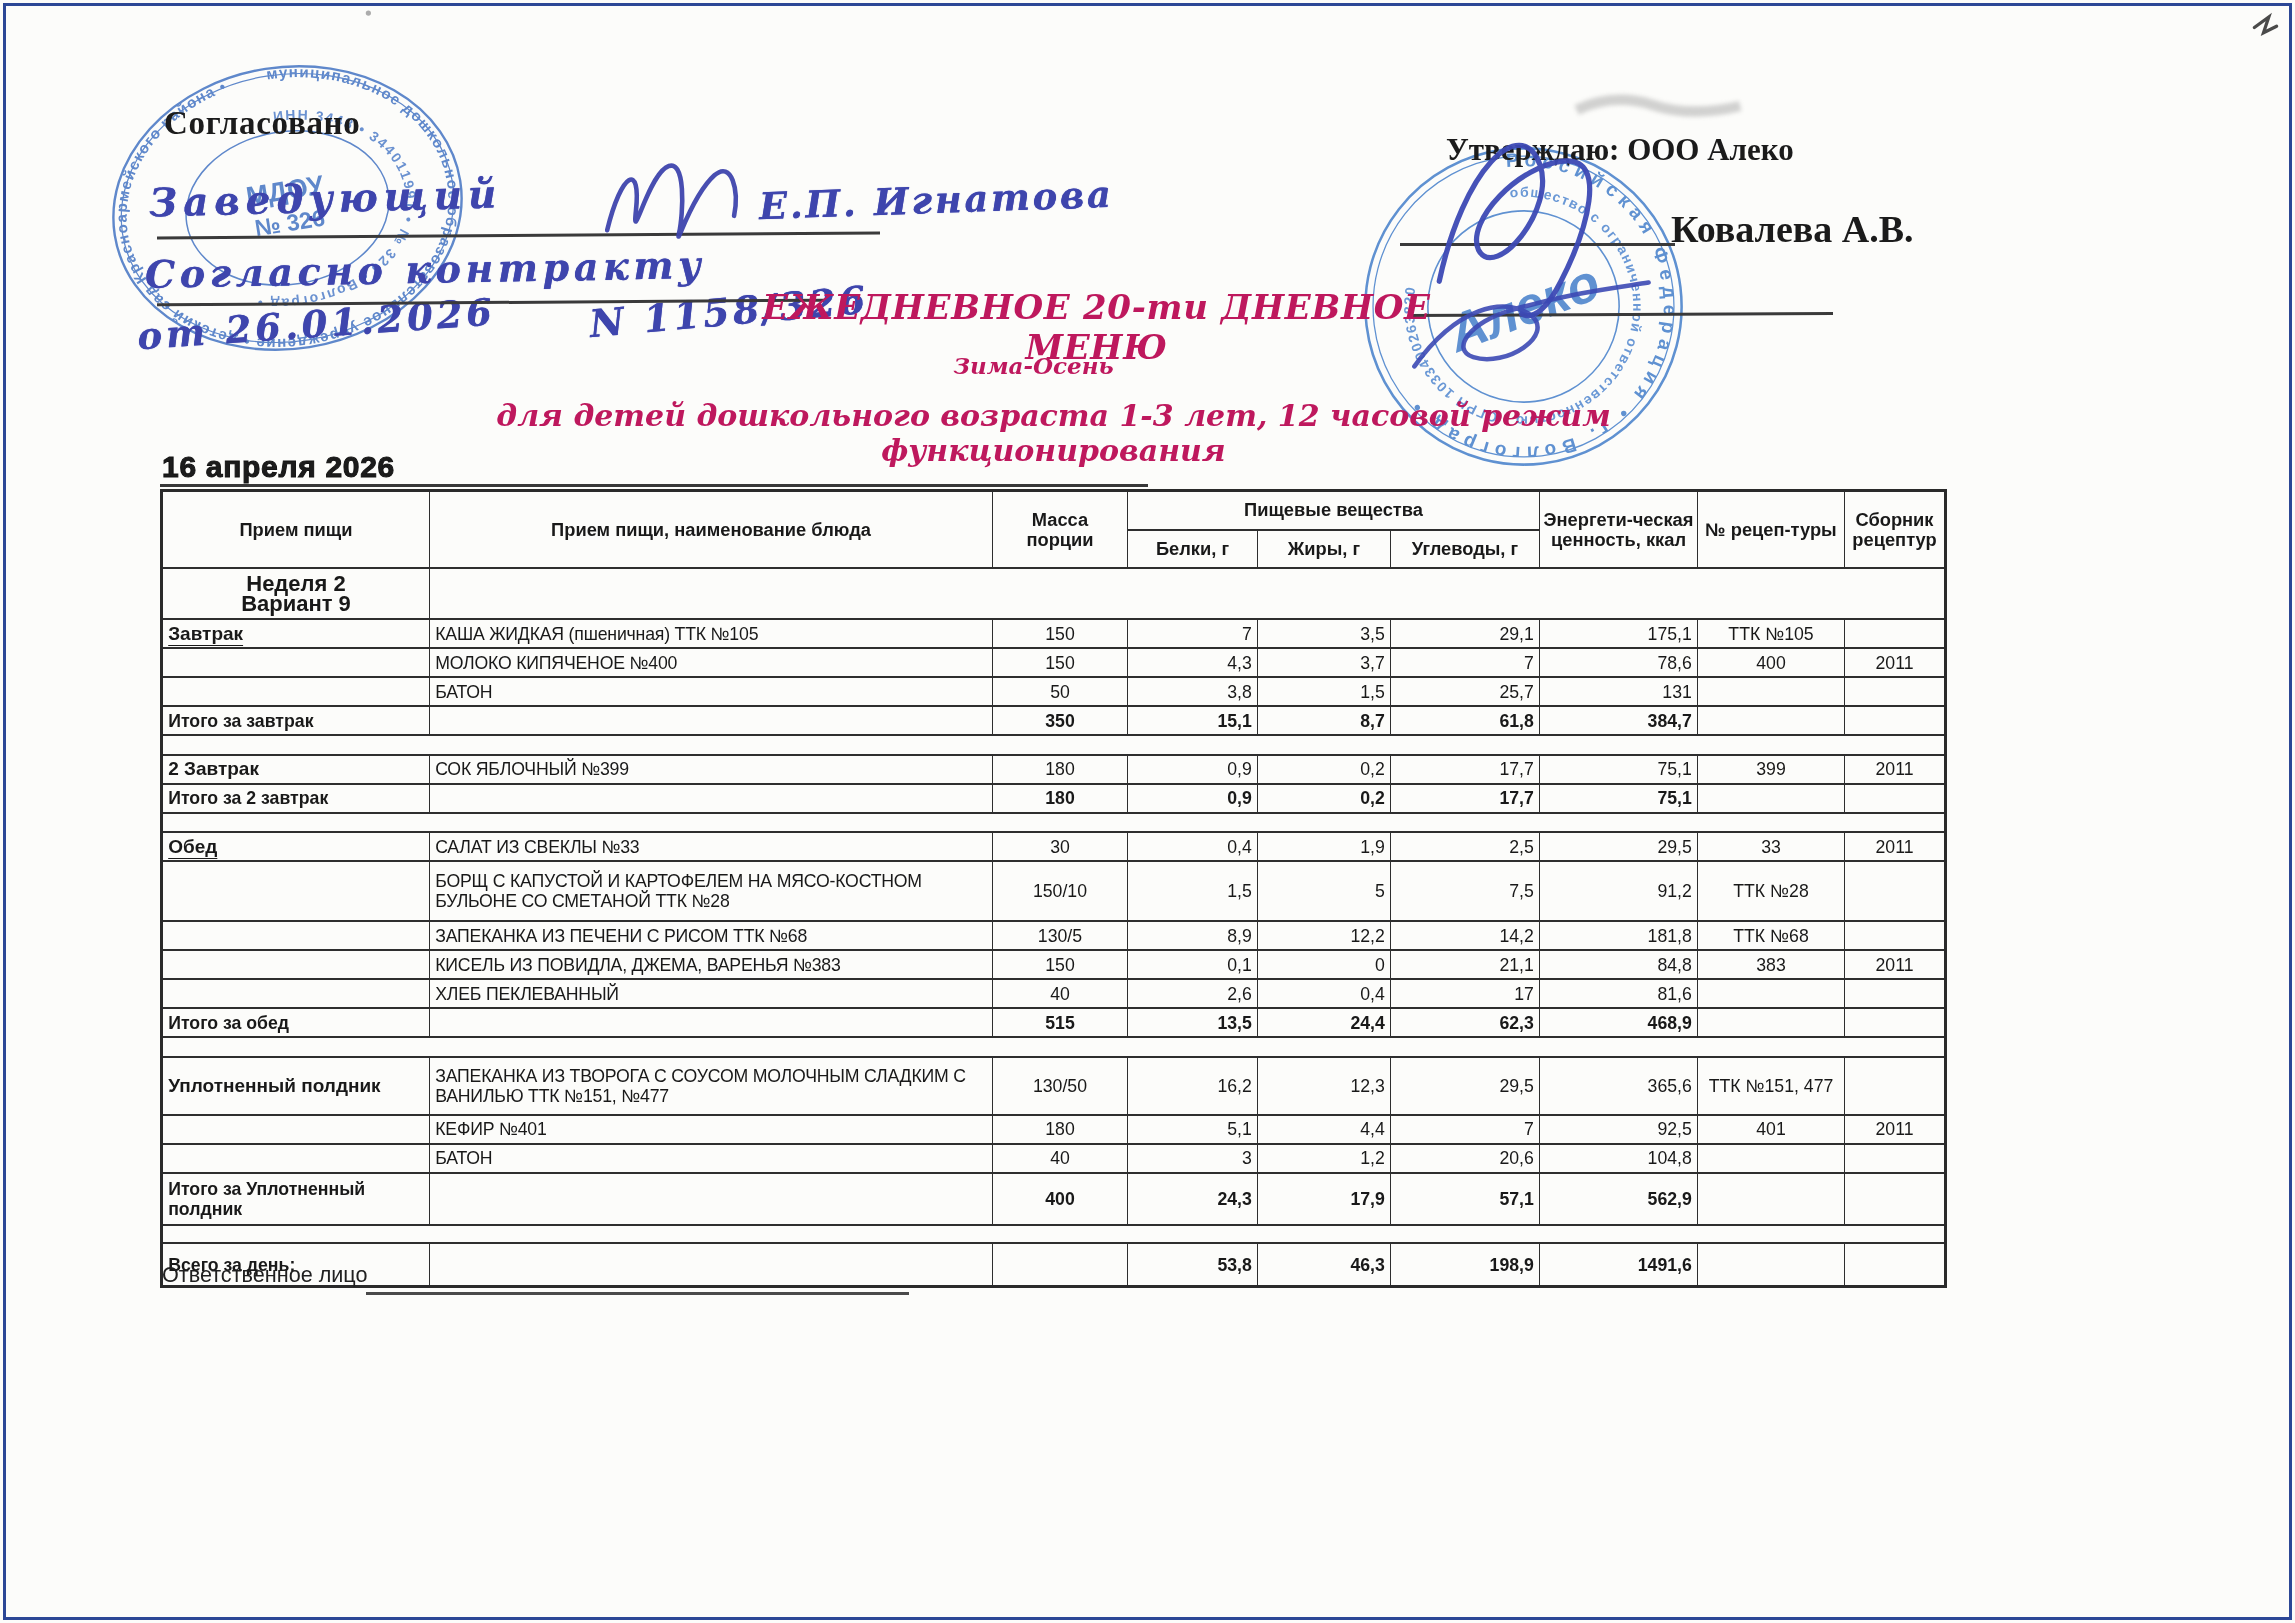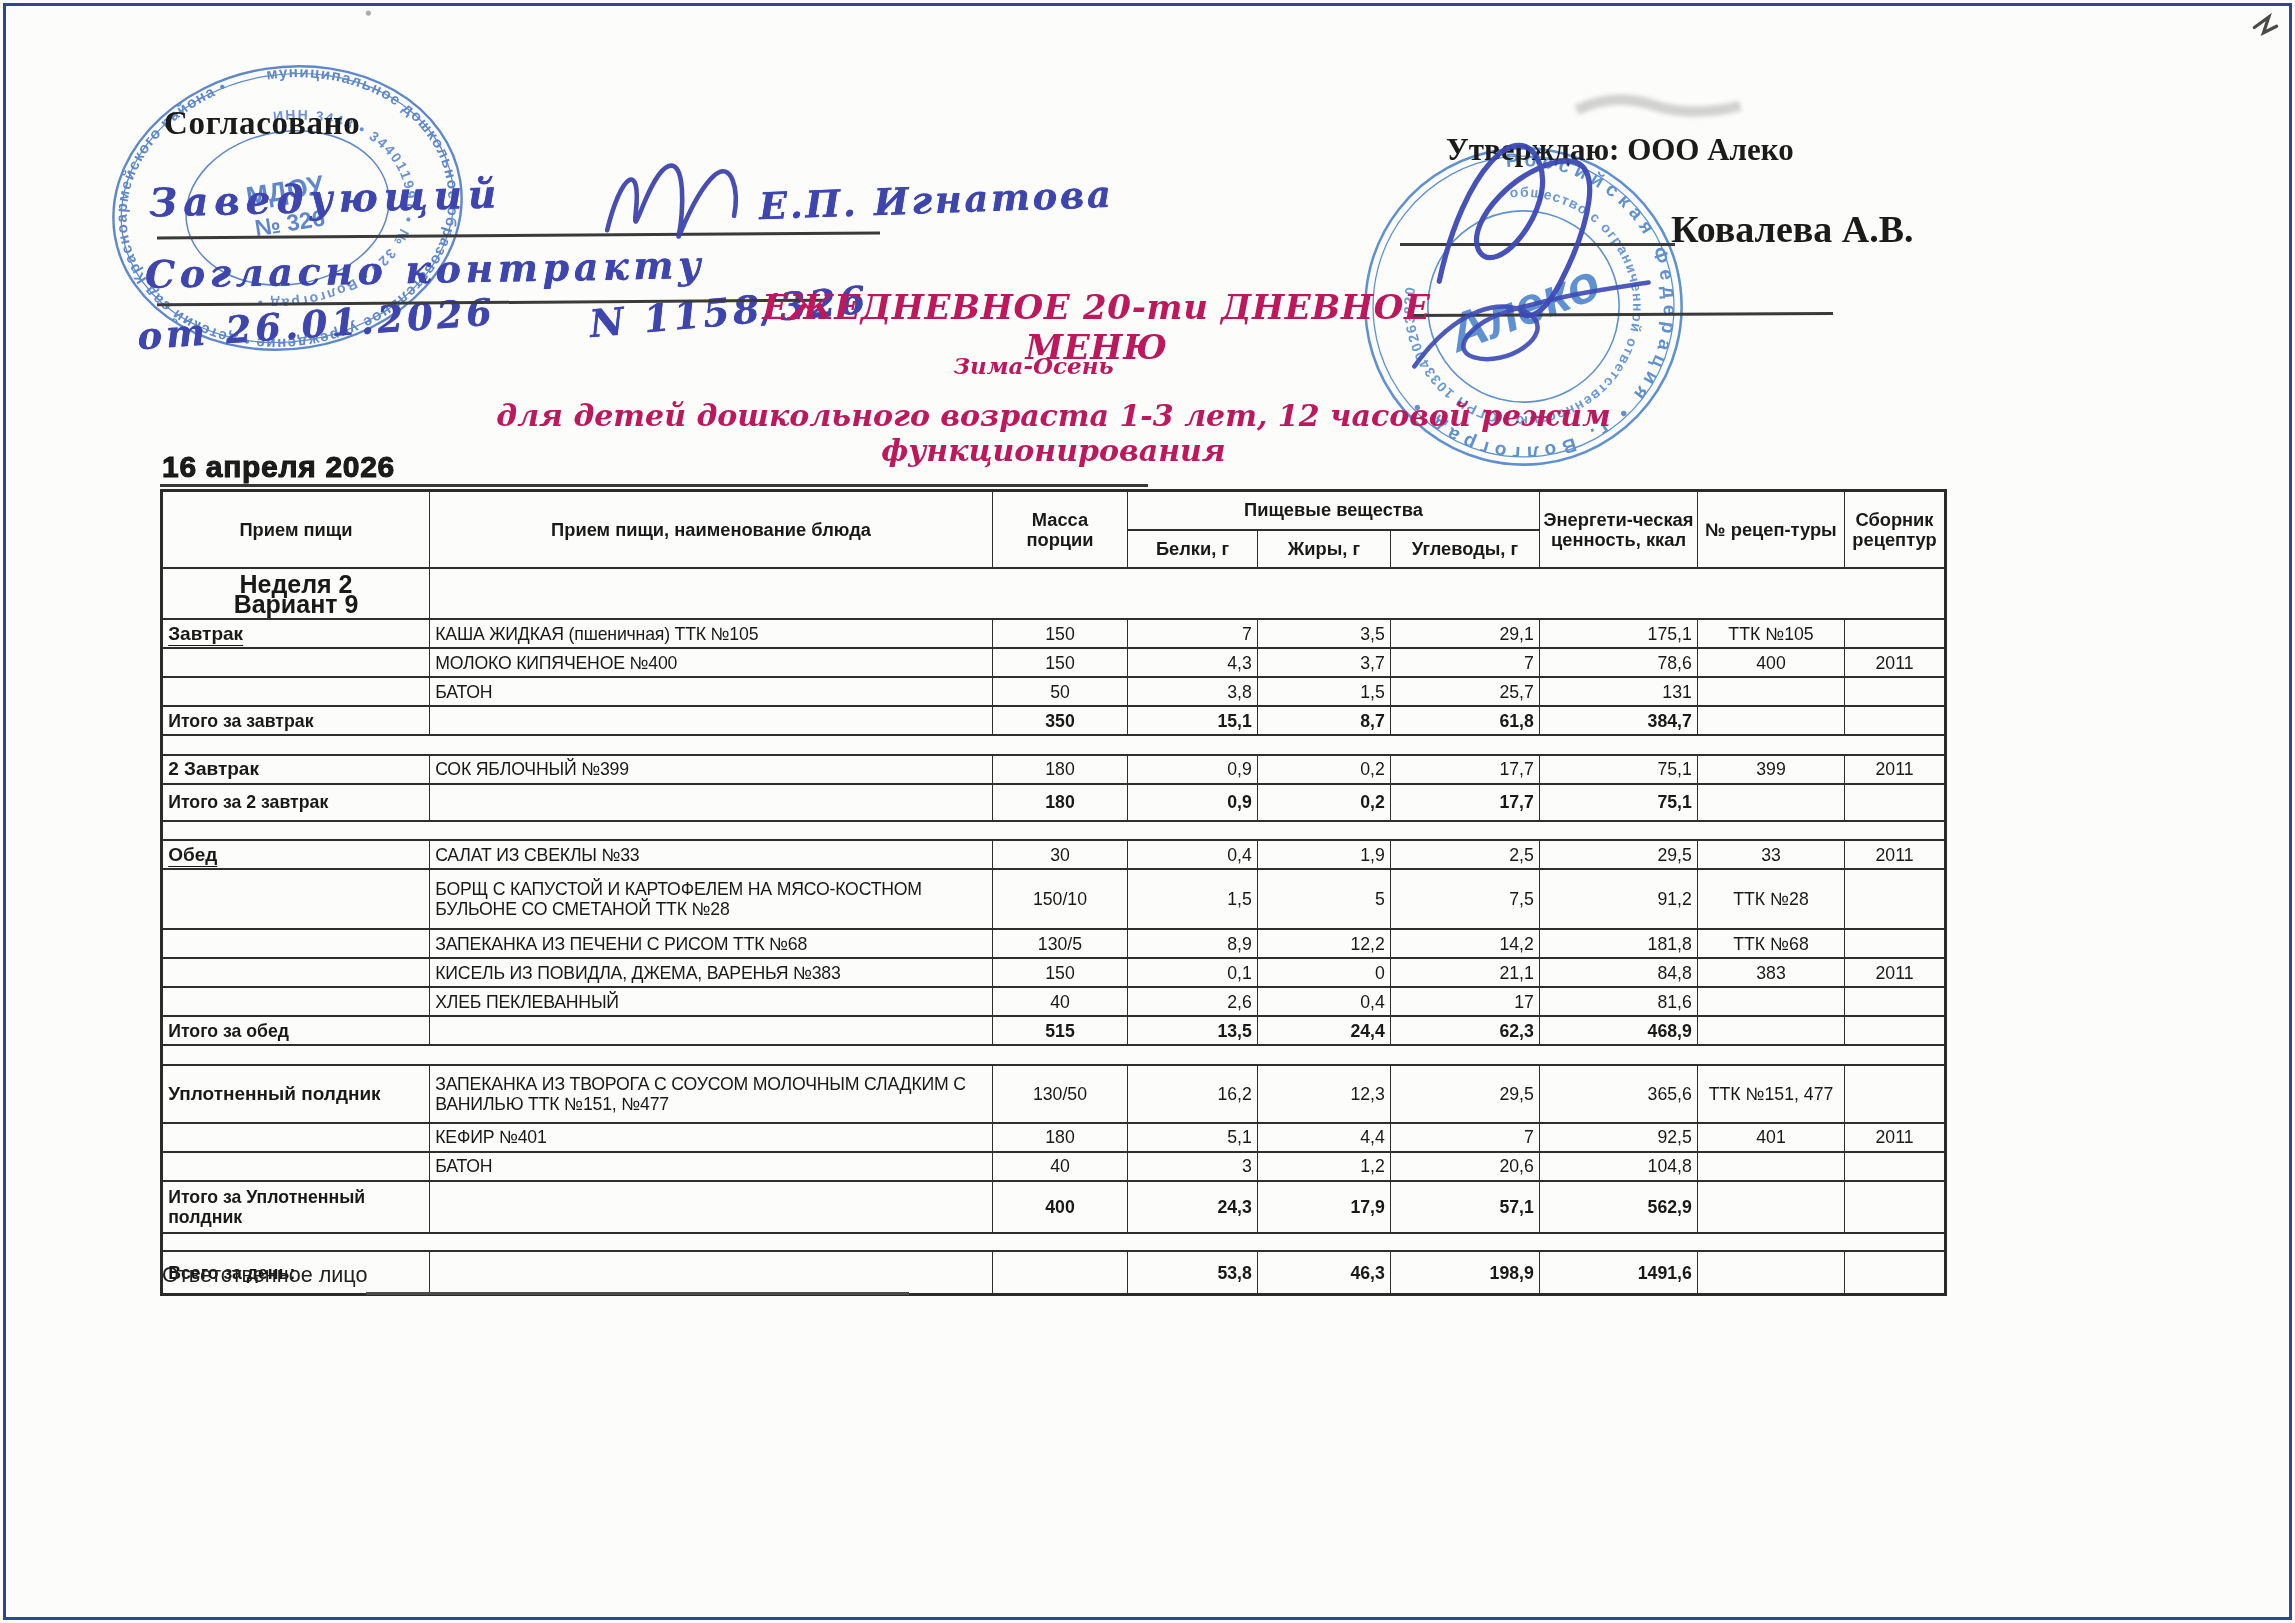--- a/index.html
+++ b/index.html
@@ -43,21 +43,21 @@
   #menu-table thead th{font-weight:bold;text-align:center;font-size:18.3px;height:34px;padding:1.3px 2.6px;}
   .pre{white-space:pre-line;}
   .c-meal{text-align:left;font-weight:bold;font-size:19px;padding-left:6.5px;}
   .c-meal.u{text-decoration:underline;text-underline-offset:4.6px;}
   .c-dish{text-align:left;letter-spacing:-0.2px;padding-left:7.9px;}
   .c-mass{text-align:center;}
   .c-num{text-align:right;padding-right:10.5px;}
   .c-recipe,.c-src{text-align:center;}
   .row-total td{font-weight:bold;}
   .row-total .c-meal{font-size:17.7px;}
-  .week-label{font-weight:bold;font-size:25px;text-align:center;white-space:pre-line;}
+  .week-label{font-weight:bold;font-size:22px;text-align:center;white-space:pre-line;}
   .sep-cell{border-top:2px solid #2e2e2e;border-bottom:2px solid #2e2e2e;}
 
   .footer-label{position:absolute;left:162px;top:1262px;font-size:21.6px;color:#202020;}
   .footer-line{position:absolute;left:366px;top:1292px;width:543px;height:2.6px;background:#4a4a4a;}
 
   
   .stamp{position:absolute;opacity:0.9;}
   .stamp-left{left:75px;top:36px;width:425px;height:344px;transform:rotate(-9deg);}
   .stamp-right{left:1345px;top:128px;width:357px;height:357px;transform:rotate(-7deg);}
   svg text{font-family:"Liberation Sans",sans-serif;}
@@ -219,21 +219,21 @@
           <td class="c-meal">2 Завтрак</td>
           <td class="c-dish">СОК ЯБЛОЧНЫЙ №399</td>
           <td class="c-mass">180</td>
           <td class="c-num">0,9</td>
           <td class="c-num">0,2</td>
           <td class="c-num">17,7</td>
           <td class="c-num">75,1</td>
           <td class="c-recipe">399</td>
           <td class="c-src">2011</td>
         </tr>
-        <tr class="row-total" style="height: 37px;">
+        <tr class="row-total" style="height: 29px;">
           <td class="c-meal">Итого за 2 завтрак</td>
           <td class="c-dish"></td>
           <td class="c-mass">180</td>
           <td class="c-num">0,9</td>
           <td class="c-num">0,2</td>
           <td class="c-num">17,7</td>
           <td class="c-num">75,1</td>
           <td class="c-recipe"></td>
           <td class="c-src"></td>
         </tr>

